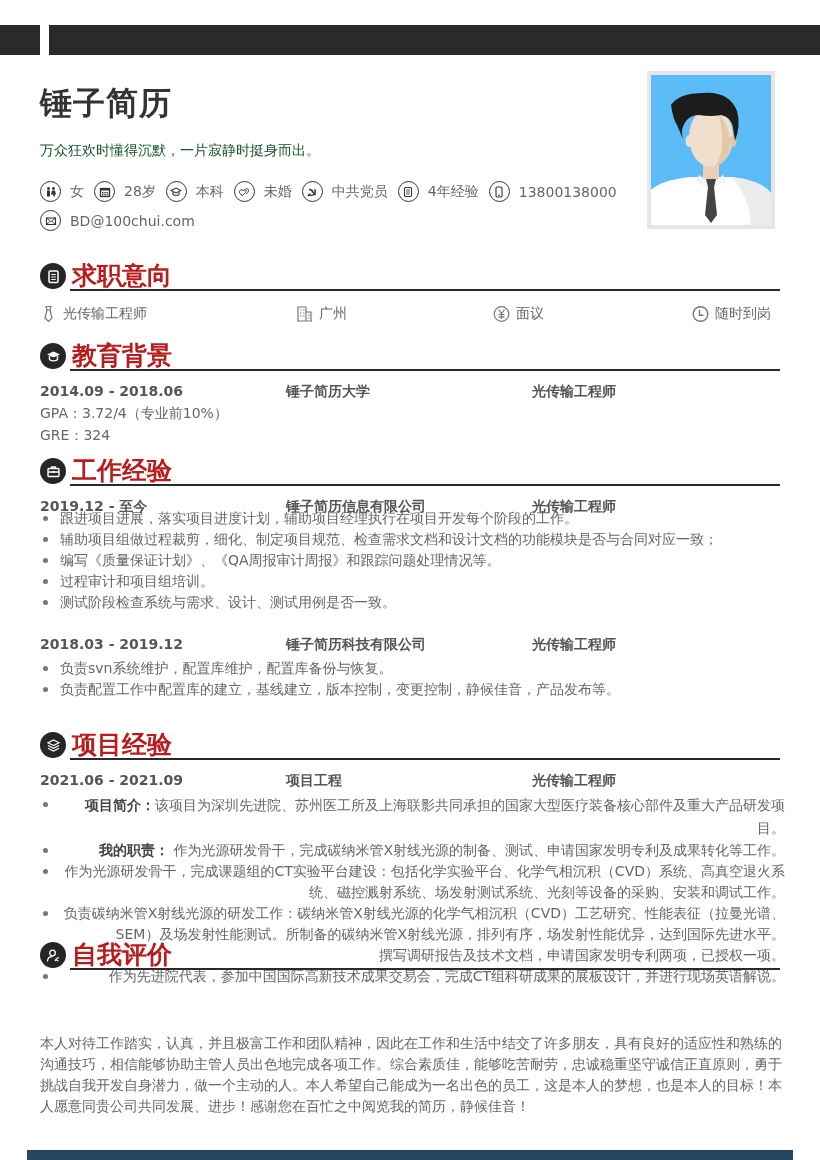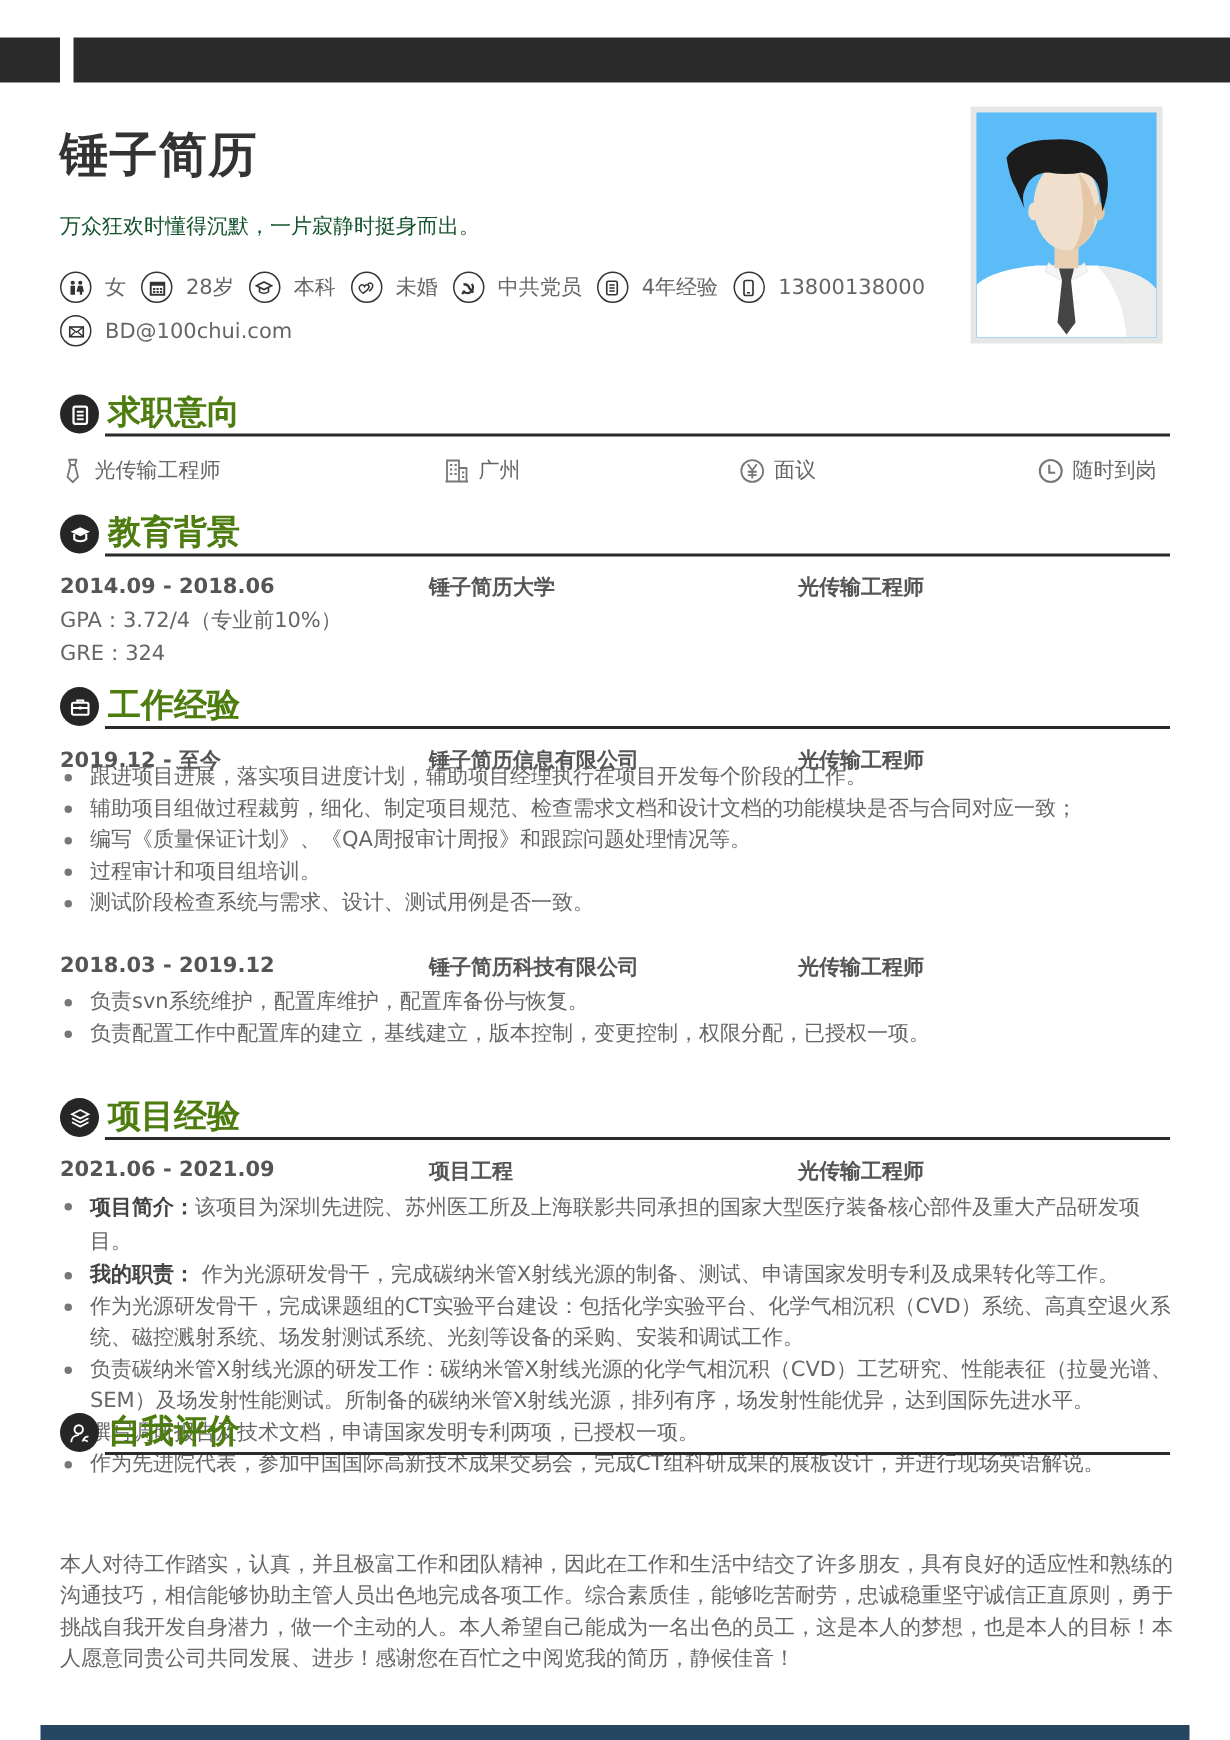--- a/index.html
+++ b/index.html
@@ -19,21 +19,21 @@
   .info-item { display: flex; align-items: center; margin-right: 10px; }
   .info-icon { width: 21px; height: 21px; border: 1.5px solid #333; border-radius: 50%; display: inline-flex; align-items: center; justify-content: center; margin-right: 9px; }
   .info-icon svg { width: 12px; height: 12px; }
 
   .photo { position: absolute; left: 647px; top: 71px; width: 128px; height: 158px; background: #e6e6e6; padding: 4px; }
   .photo-inner { width: 120px; height: 150px; background: #5bbcf7; position: relative; overflow: hidden; }
 
   .section-head { position: absolute; left: 40px; width: 740px; height: 28px; }
   .section-icon { position: absolute; left: 0; top: 0; width: 26px; height: 26px; border-radius: 50%; background: #262626; display: flex; align-items: center; justify-content: center; }
   .section-icon svg { width: 15px; height: 15px; }
-  .section-title { position: absolute; left: 32px; top: 0px; font-size: 22px; font-weight: bold; color: #4d7c0f; line-height: 26px; }
+  .section-title { position: absolute; left: 32px; top: 0px; font-size: 25px; font-weight: bold; color: #b91c1c; line-height: 26px; }
   .section-line { position: absolute; left: 30px; right: 0; top: 26px; height: 1.5px; background: #2a2a2a; }
 
   .intent-row { position: absolute; left: 40px; top: 305px; width: 740px; height: 22px; font-size: 14px; color: #666; }
   .intent-item { position: absolute; top: 0; display: flex; align-items: center; }
   .intent-item svg { width: 17px; height: 18px; margin-right: 6px; }
 
   .entry-head { position: absolute; left: 40px; width: 740px; font-size: 14px; font-weight: bold; color: #555; height: 20px; }
   .entry-head span { position: absolute; top: 0; white-space: nowrap; }
   .c1 { left: 0; } .c2 { left: 246px; } .c3 { left: 492px; }
 
@@ -240,39 +240,39 @@
   <li>过程审计和项目组培训。</li>
   <li>测试阶段检查系统与需求、设计、测试用例是否一致。</li>
 </ul>
 <div class="entry-head" style="top:636px;">
   <span class="c1">2018.03 - 2019.12</span>
   <span class="c2">锤子简历科技有限公司</span>
   <span class="c3">光传输工程师</span>
 </div>
 <ul class="bullets" style="top:658px;">
   <li>负责svn系统维护，配置库维护，配置库备份与恢复。</li>
-  <li>负责配置工作中配置库的建立，基线建立，版本控制，变更控制，权限分配，已授权一项。</li>
+  <li>负责配置工作中配置库的建立，基线建立，版本控制，变更控制，静候佳音，产品发布等。</li>
 </ul>
 
 <div class="section-head" style="top:732px;">
   <span class="section-icon">
       <svg viewBox="0 0 15 15">
         <path d="M7.5 2L13 4.8L7.5 7.6L2 4.8Z" fill="none" stroke="#fff" stroke-width="1.2"></path>
         <path d="M2 7.5l5.5 2.8L13 7.5M2 10.2l5.5 2.8 5.5-2.8" fill="none" stroke="#fff" stroke-width="1.2"></path>
       </svg>
     </span>
   <span class="section-title">项目经验</span>
   <span class="section-line"></span>
 </div>
 <div class="entry-head" style="top:772px;">
   <span class="c1">2021.06 - 2021.09</span>
   <span class="c2">项目工程</span>
   <span class="c3">光传输工程师</span>
 </div>
-<ul class="bullets" style="top:794px;">
+<ul class="bullets" style="top:794px;text-align:right;">
   <li style="line-height:23px;"><b>项目简介：</b><span>该项目为深圳先进院、苏州医工所及上海联影共同承担的国家大型医疗装备核心部件及重大产品研发项目。</span></li>
   <li><b>我的职责：</b><span> 作为光源研发骨干，完成碳纳米管X射线光源的制备、测试、申请国家发明专利及成果转化等工作。</span></li>
   <li>作为光源研发骨干，完成课题组的CT实验平台建设：包括化学实验平台、化学气相沉积（CVD）系统、高真空退火系统、磁控溅射系统、场发射测试系统、光刻等设备的采购、安装和调试工作。</li>
   <li>负责碳纳米管X射线光源的研发工作：碳纳米管X射线光源的化学气相沉积（CVD）工艺研究、性能表征（拉曼光谱、SEM）及场发射性能测试。所制备的碳纳米管X射线光源，排列有序，场发射性能优异，达到国际先进水平。</li>
   <li>撰写调研报告及技术文档，申请国家发明专利两项，已授权一项。</li>
   <li>作为先进院代表，参加中国国际高新技术成果交易会，完成CT组科研成果的展板设计，并进行现场英语解说。</li>
 </ul>
 
 <div class="section-head" style="top:942px;">
   <span class="section-icon">

